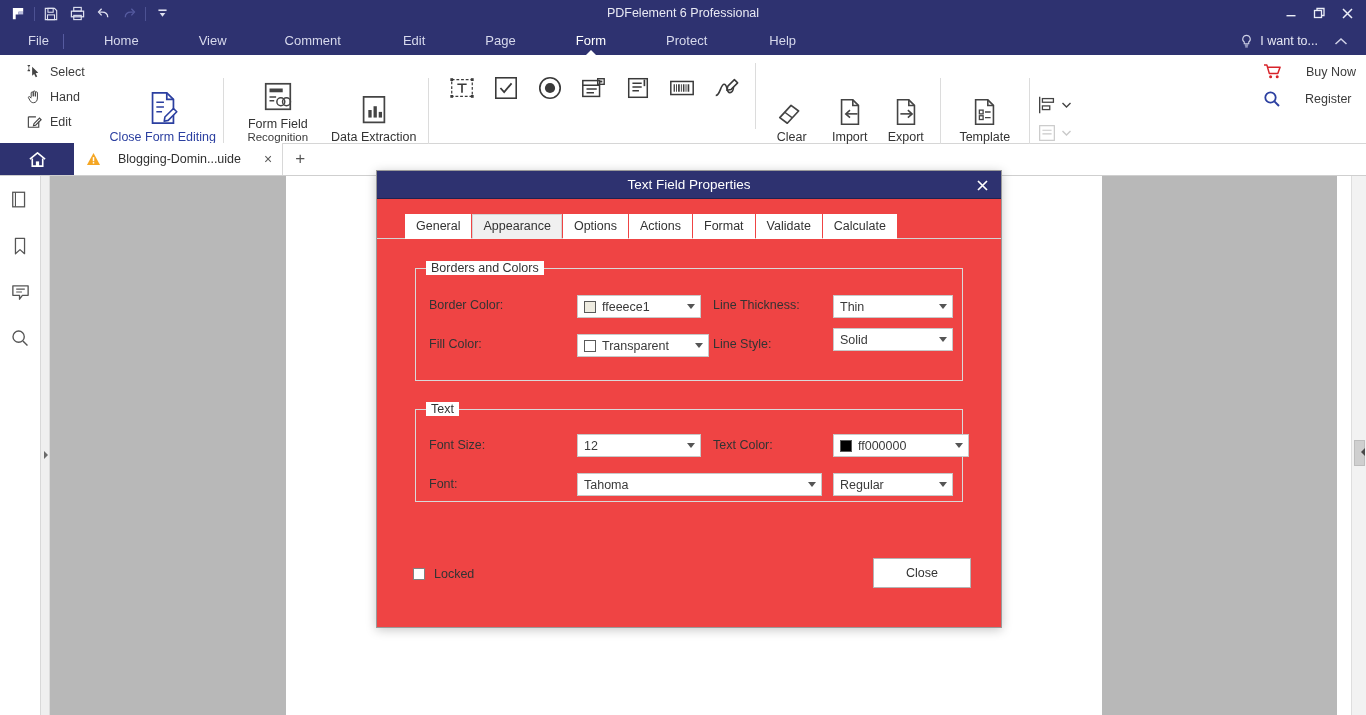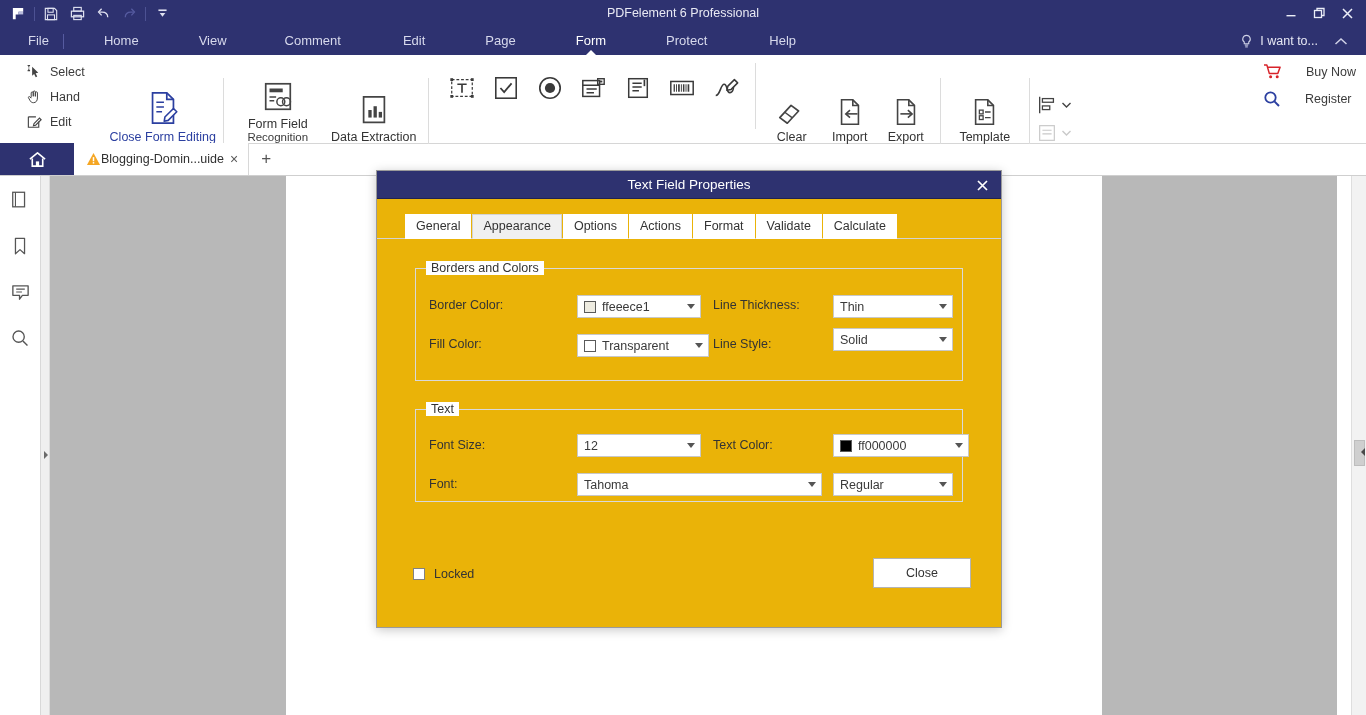--- a/index.html
+++ b/index.html
@@ -137,21 +137,21 @@
     border-bottom: 1px solid #cfcfcf;
     display: flex; align-items: flex-end;
   }
   .home-tab {
     width: 74px; height: 32px;
     background: #2e3270;
     display: flex; align-items: center; justify-content: center;
     color: #ffffff;
   }
   .doc-tab {
-    height: 32px; display: flex; align-items: center; gap: 0;
+    height: 32px; display: flex; align-items: center; gap: 17px;
     padding: 0 10px 0 12px;
     background: #ffffff;
     border-right: 1px solid #d8d8d8;
     font-size: 12.5px; color: #303030;
   }
   .tab-close { color: #5a5a5a; font-size: 14px; padding-left: 6px; }
   .tab-add { padding: 0 12px; color: #555; font-size: 17px; line-height: 32px; }
 
   
   .leftrail {
@@ -203,21 +203,21 @@
   .doc-collapse {
     position: absolute; top: 268px; right: -1px;
     width: 8px; height: 16px;
     display: flex; align-items: center; justify-content: center;
   }
 
   
   .modal {
     position: absolute; top: 170px; left: 376px;
     width: 626px; height: 458px;
-    background: #eab308;
+    background: #ef4444;
     border: 1px solid #9a9a9a;
     box-shadow: 0 2px 10px rgba(0,0,0,0.22);
   }
   .modal-title {
     height: 28px;
     background: #2e3270;
     border-bottom: 1px solid #20234f;
     display: flex; align-items: center; justify-content: center;
     position: relative;
     color: #ffffff; font-size: 13.5px;

